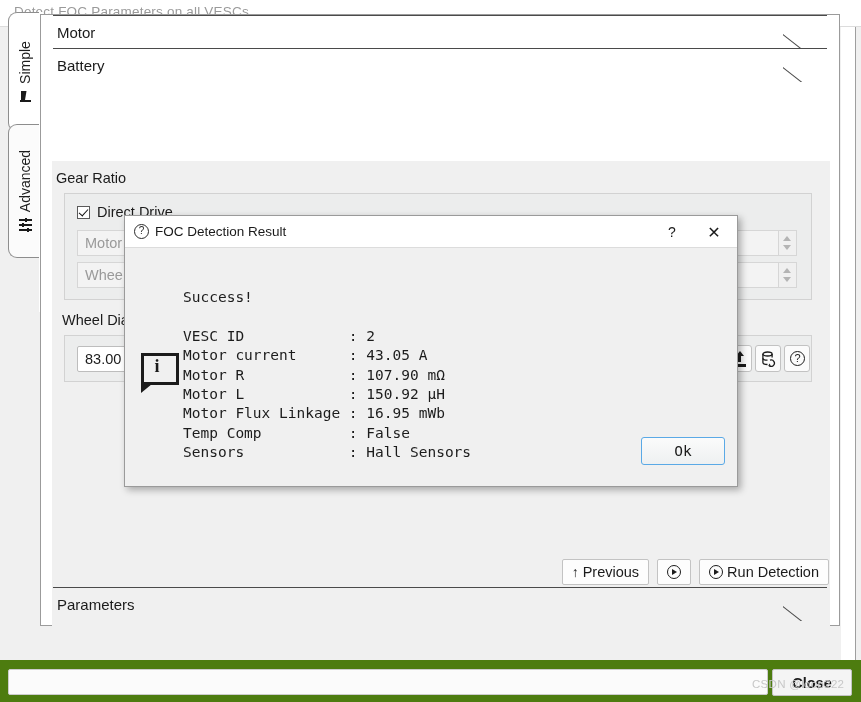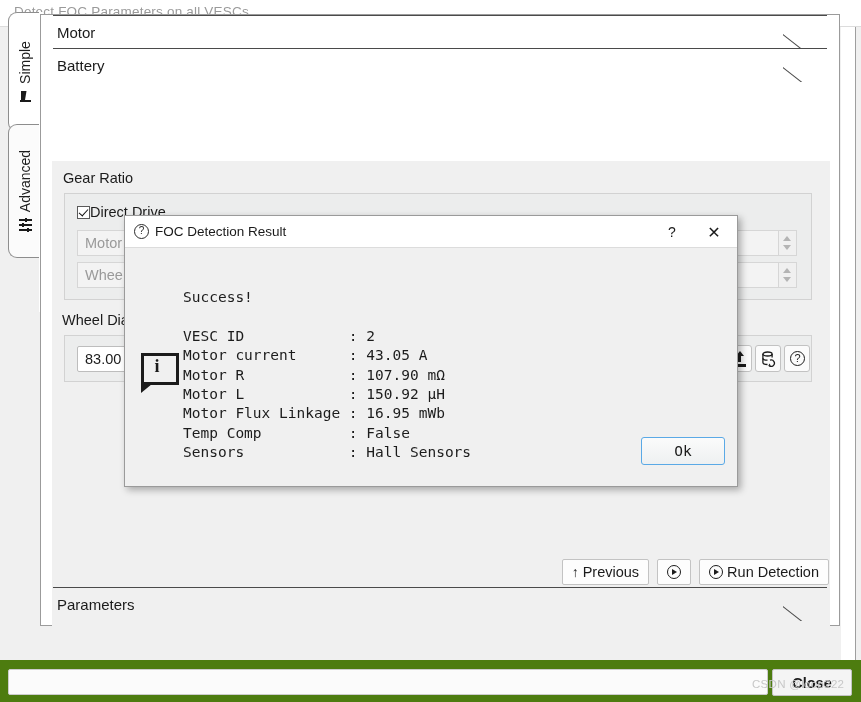--- a/index.html
+++ b/index.html
@@ -152,26 +152,26 @@
     border: 1px solid #d2d2d2;
     box-sizing: border-box;
   }
   .group-label {
     position: absolute;
     font-size: 14.5px;
     color: #1b1b1b;
   }
 
   
-  #gear-label { left: 11px; top: 9px; }
+  #gear-label { left: 4px; top: 9px; }
   #gear-group { left: 12px; top: 32px; width: 748px; height: 107px; }
 
   .chk-row {
     position: absolute; left: 12px; top: 10px;
-    display: flex; align-items: center; 
+    display: flex; align-items: center; gap: 7px;
   }
   .chk {
     width: 13px; height: 13px;
     border: 1px solid #5a5a5a;
     background: #ffffff;
     position: relative;
     box-sizing: border-box;
   }
   .chk::after {
     content: "";

